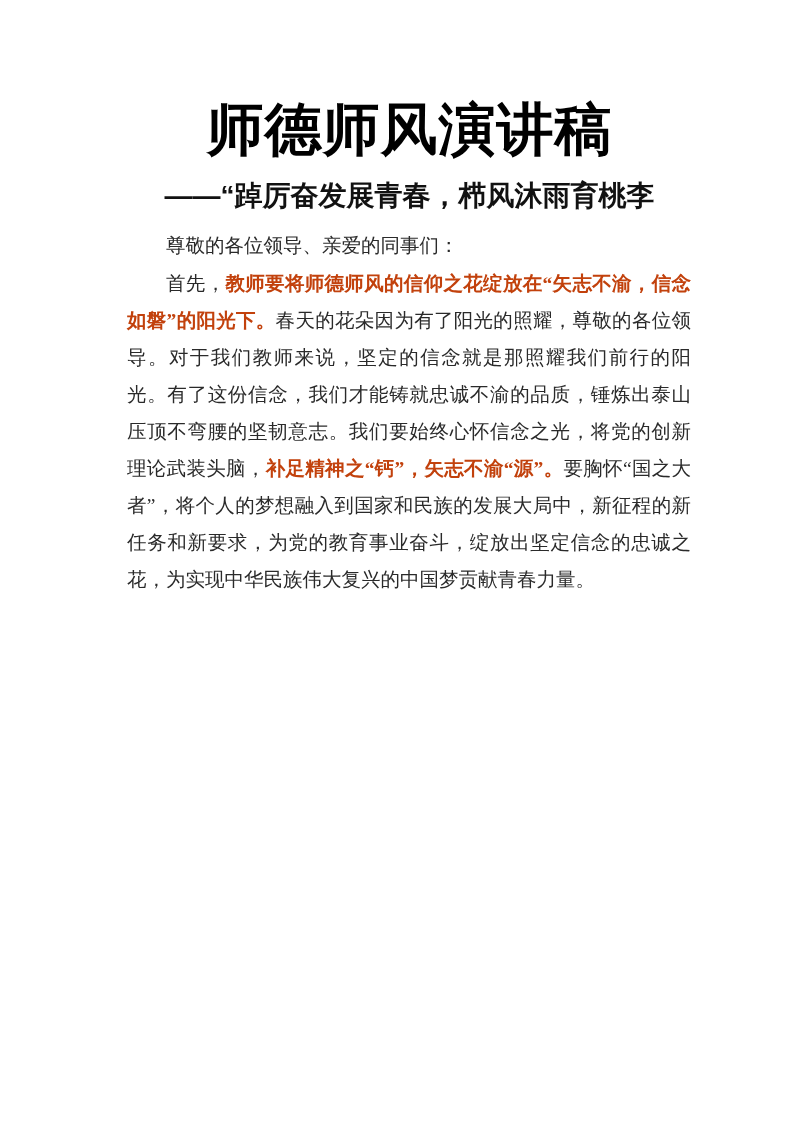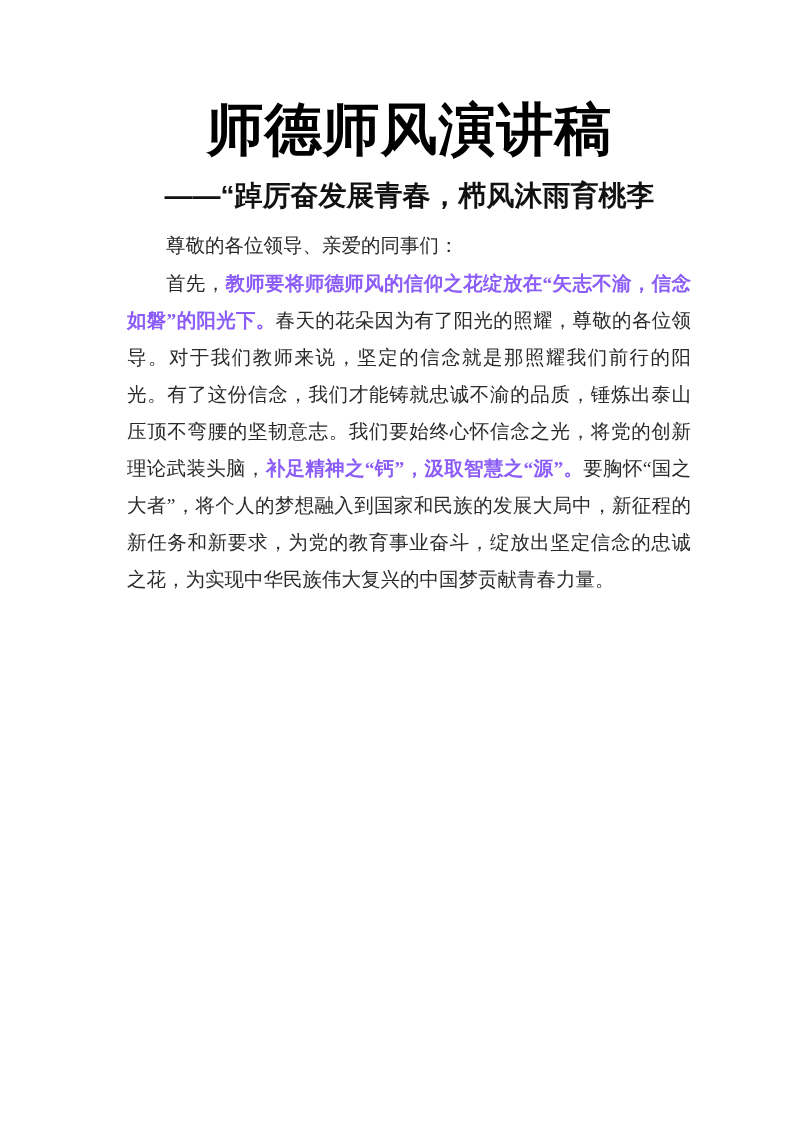--- a/index.html
+++ b/index.html
@@ -67,21 +67,21 @@
     text-indent: 39px;
     word-break: break-all;
   }
 
   .para.no-extra {
     margin-bottom: 0;
   }
 
   .bold {
     font-weight: bold;
-    color: #8b5cf6;
+    color: #c2410c;
   }
 
   
   .page-number {
     position: absolute;
     left: 0;
     top: 1040px;
     width: 793px;
     text-align: right;
     font-family: "Liberation Sans", "DejaVu Sans", sans-serif;
@@ -98,21 +98,21 @@
   <div class="doc-title">师德师风演讲稿</div>
 
   <div class="doc-subtitle">——“踔厉奋发展青春，栉风沐雨育桃李</div>
 
   <div class="body-block">
 
     <p class="para">尊敬的各位领导、亲爱的同事们：</p>
 
 
     <p class="para">
-      <span>首先，</span><span class="bold">教师要将师德师风的信仰之花绽放在“矢志不渝，信念如磐”的阳光下。</span><span>春天的花朵因为有了阳光的照耀，尊敬的各位领导。对于我们教师来说，坚定的信念就是那照耀我们前行的阳光。有了这份信念，我们才能铸就忠诚不渝的品质，锤炼出泰山压顶不弯腰的坚韧意志。我们要始终心怀信念之光，将党的创新理论武装头脑，</span><span class="bold">补足精神之“钙”，汲取智慧之“源”。</span><span>要胸怀“国之大者”，将个人的梦想融入到国家和民族的发展大局中，新征程的新任务和新要求，为党的教育事业奋斗，绽放出坚定信念的忠诚之花，为实现中华民族伟大复兴的中国梦贡献青春力量。</span>
+      <span>首先，</span><span class="bold">教师要将师德师风的信仰之花绽放在“矢志不渝，信念如磐”的阳光下。</span><span>春天的花朵因为有了阳光的照耀，尊敬的各位领导。对于我们教师来说，坚定的信念就是那照耀我们前行的阳光。有了这份信念，我们才能铸就忠诚不渝的品质，锤炼出泰山压顶不弯腰的坚韧意志。我们要始终心怀信念之光，将党的创新理论武装头脑，</span><span class="bold">补足精神之“钙”，矢志不渝“源”。</span><span>要胸怀“国之大者”，将个人的梦想融入到国家和民族的发展大局中，新征程的新任务和新要求，为党的教育事业奋斗，绽放出坚定信念的忠诚之花，为实现中华民族伟大复兴的中国梦贡献青春力量。</span>
     </p>
 
 
   </div>
 
   <div class="page-number">1/3</div>
 
 </div>
 
 </body></html>

